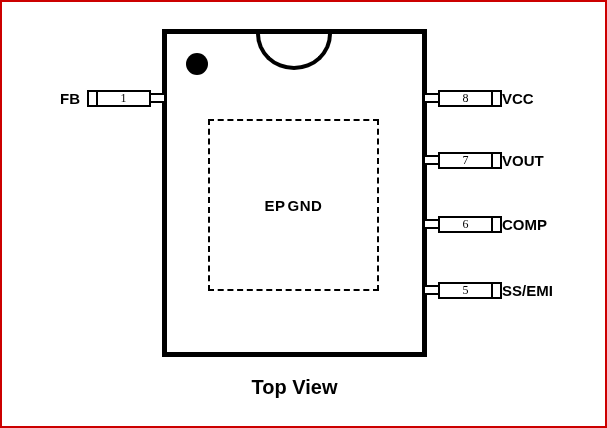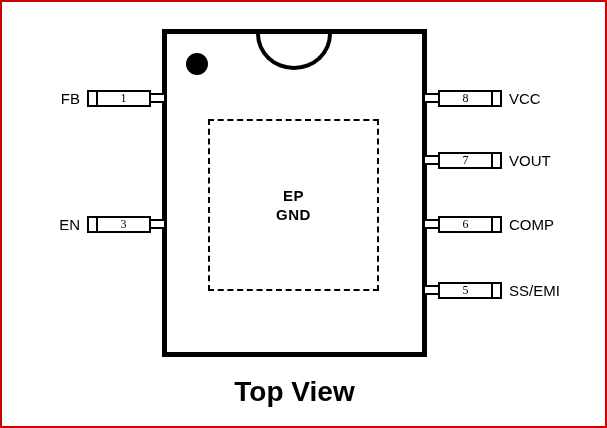--- a/index.html
+++ b/index.html
@@ -48,21 +48,20 @@
   }
 
   
   .ep-box {
     position: absolute;
     left: 206px; top: 117px;
     width: 171px; height: 172px;
     box-sizing: border-box;
     border: 2px dashed #000000;
     display: flex;
-    flex-direction: column;
     align-items: center;
     justify-content: center;
     gap: 2px;
   }
   .ep-box span {
     font-weight: bold;
     font-size: 15px;
     line-height: 17px;
     letter-spacing: 0.5px;
   }
@@ -71,26 +70,26 @@
   .pin-row {
     position: absolute;
     height: 20px;
     display: flex;
     align-items: center;
   }
   .pin-row.left  { left: 0;     width: 162px; justify-content: flex-end; }
   .pin-row.right { left: 423px; width: 184px; justify-content: flex-start; }
 
   .pin-label {
-    font-weight: normal;
+    font-weight: bold;
     font-size: 15px;
     white-space: nowrap;
   }
   .pin-row.left  .pin-label { margin-right: 7px; }
-  .pin-row.right .pin-label { margin-left: 7px; }
+  .pin-row.right .pin-label { margin-left: 0; }
 
   .pin-box {
     width: 64px; height: 17px;
     box-sizing: border-box;
     border: 2px solid #000000;
     background: #ffffff;
     display: flex;
     align-items: stretch;
   }
   .pin-cap { width: 9px; box-sizing: border-box; }
@@ -114,21 +113,21 @@
     background: #ffffff;
   }
 
   
   .title {
     position: absolute;
     left: 160px; top: 374px;
     width: 265px;
     text-align: center;
     font-weight: bold;
-    font-size: 28px;
+    font-size: 20px;
   }
 </style>
 </head>
 <body>
 
 <div class="canvas">
 
   <div class="chip-body"></div>
   <div class="notch"></div>
   <div class="dot"></div>
@@ -141,28 +140,20 @@
   <div class="pin-row left" style="top:86px">
     <span class="pin-label">FB</span>
     <span class="pin-box">
       <span class="pin-cap"></span>
       <span class="pin-number">1</span>
     </span>
     <span class="pin-stub"></span>
   </div>
 
 
-  <div class="pin-row left" style="top:212px">
-    <span class="pin-label">EN</span>
-    <span class="pin-box">
-      <span class="pin-cap"></span>
-      <span class="pin-number">3</span>
-    </span>
-    <span class="pin-stub"></span>
-  </div>
 
 
   <div class="pin-row right" style="top:86px">
     <span class="pin-stub"></span>
     <span class="pin-box">
       <span class="pin-number">8</span>
       <span class="pin-cap"></span>
     </span>
     <span class="pin-label">VCC</span>
   </div>

